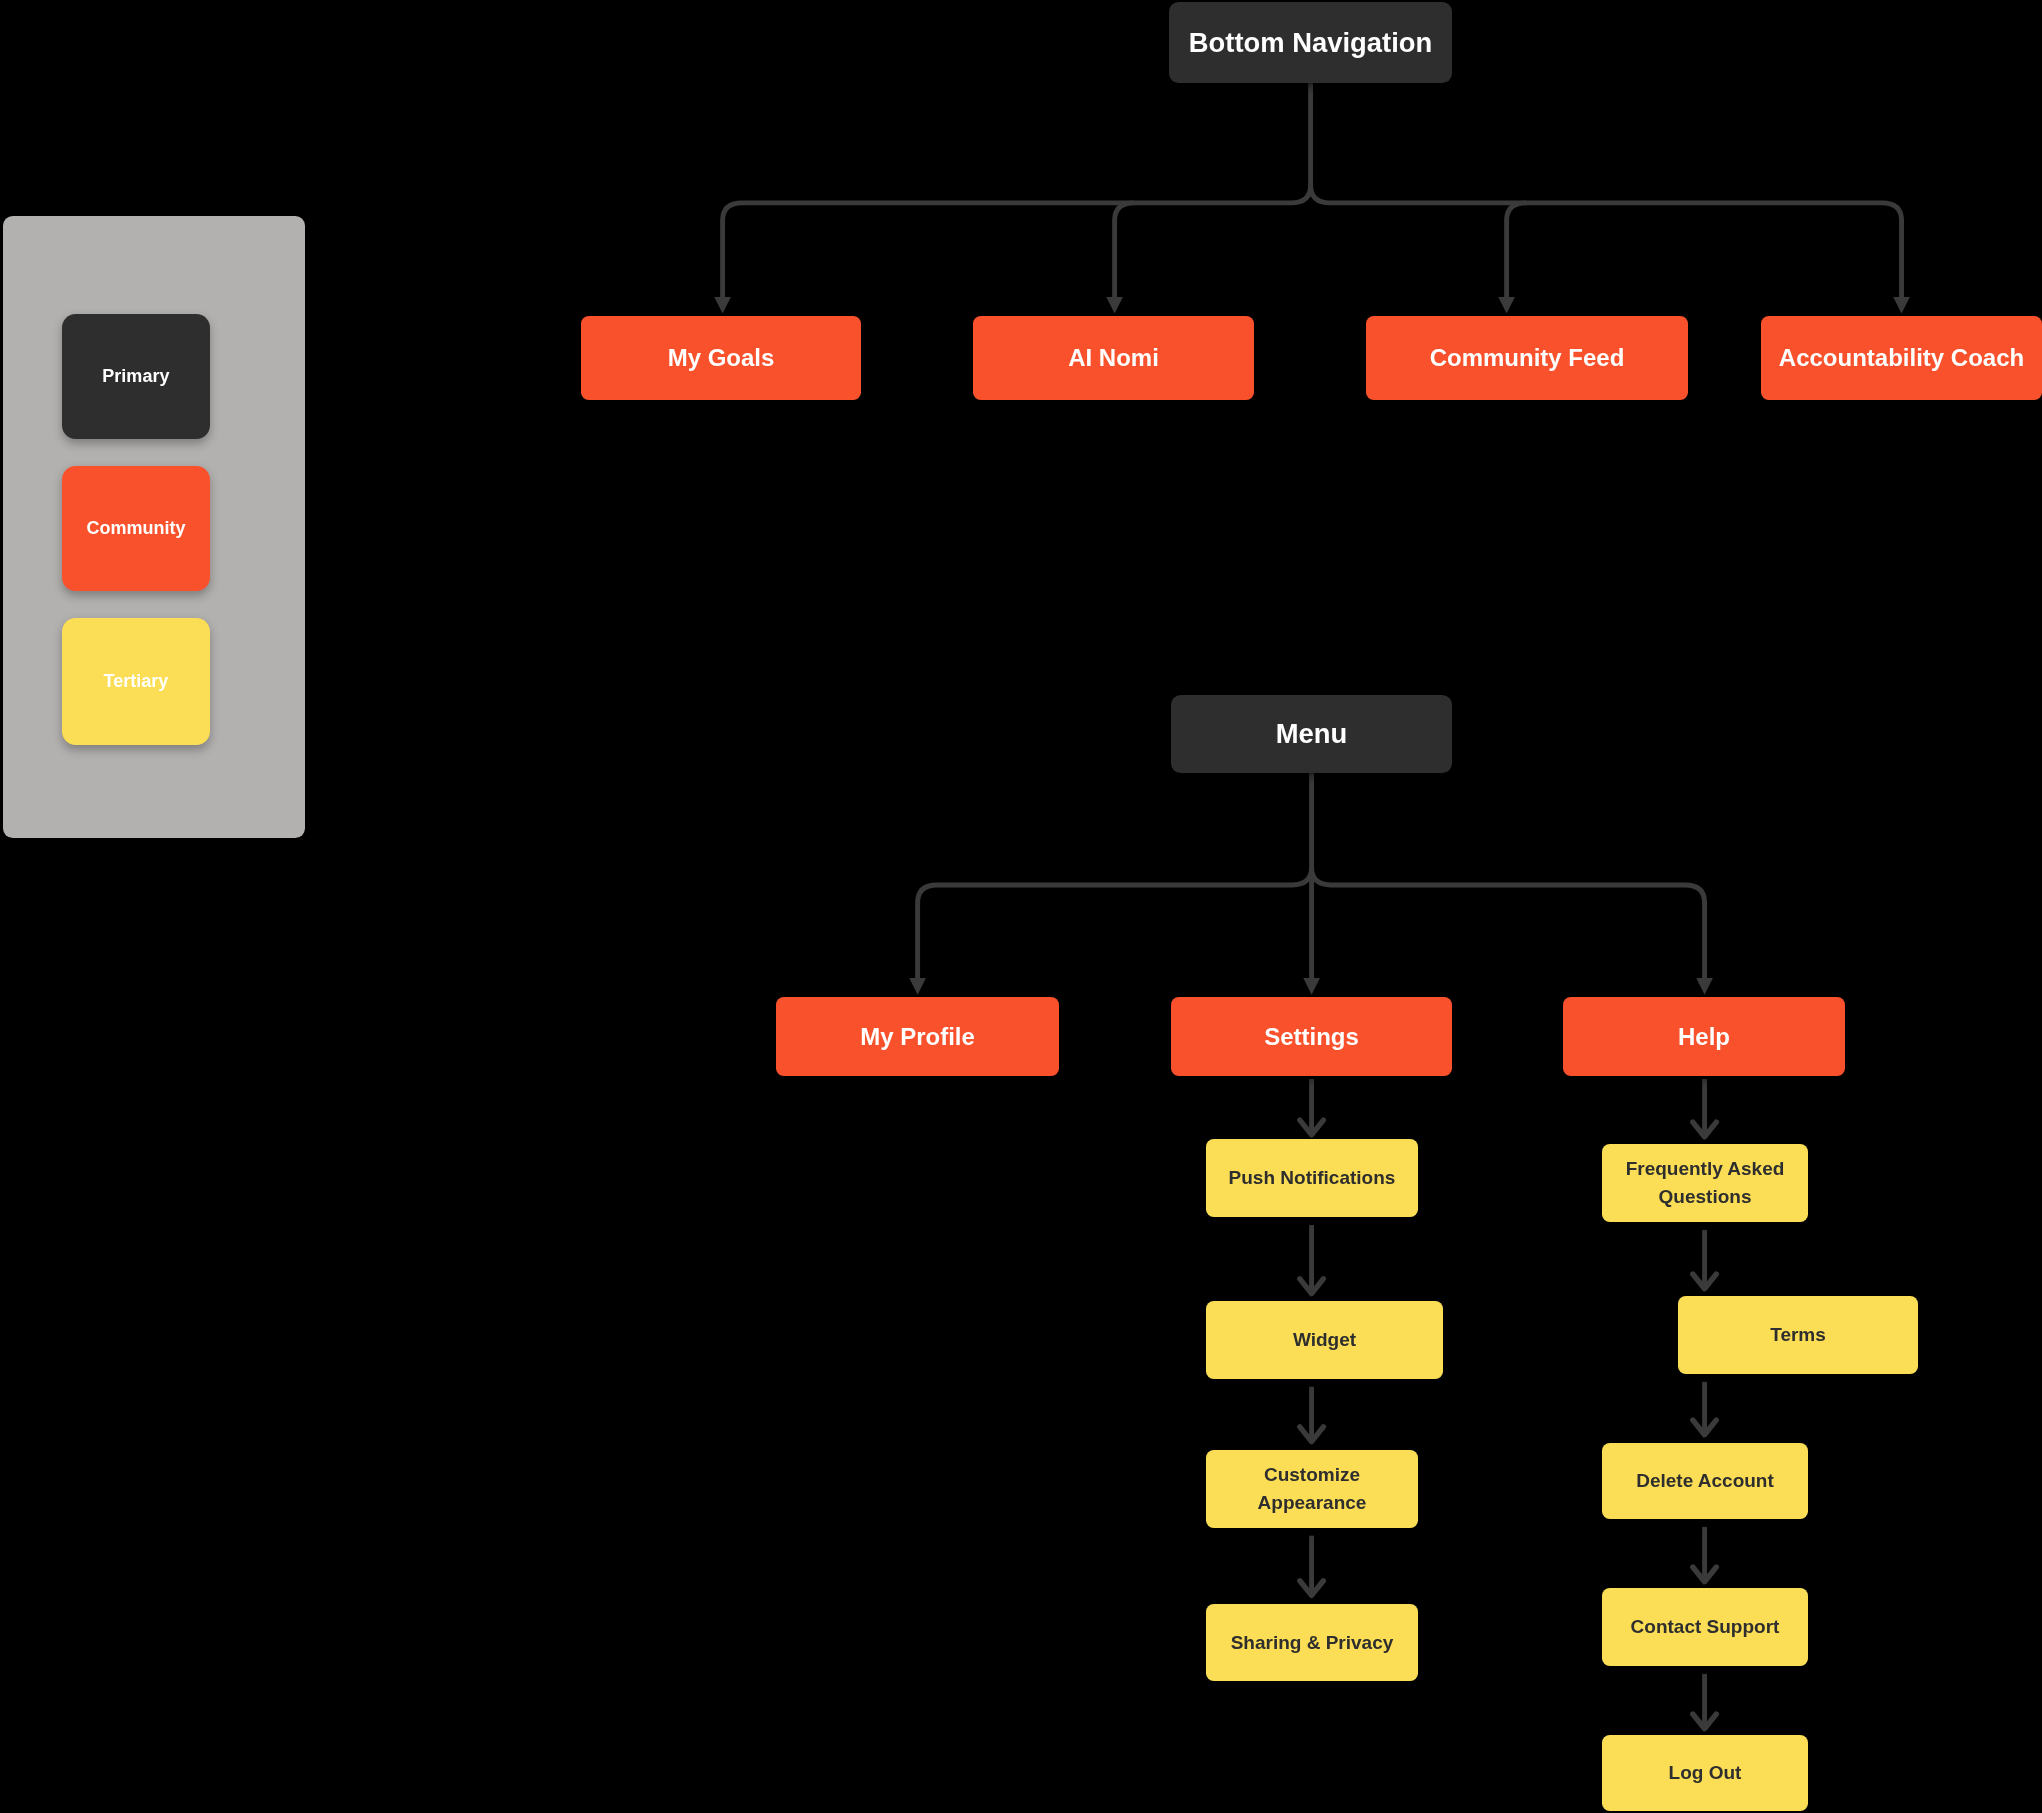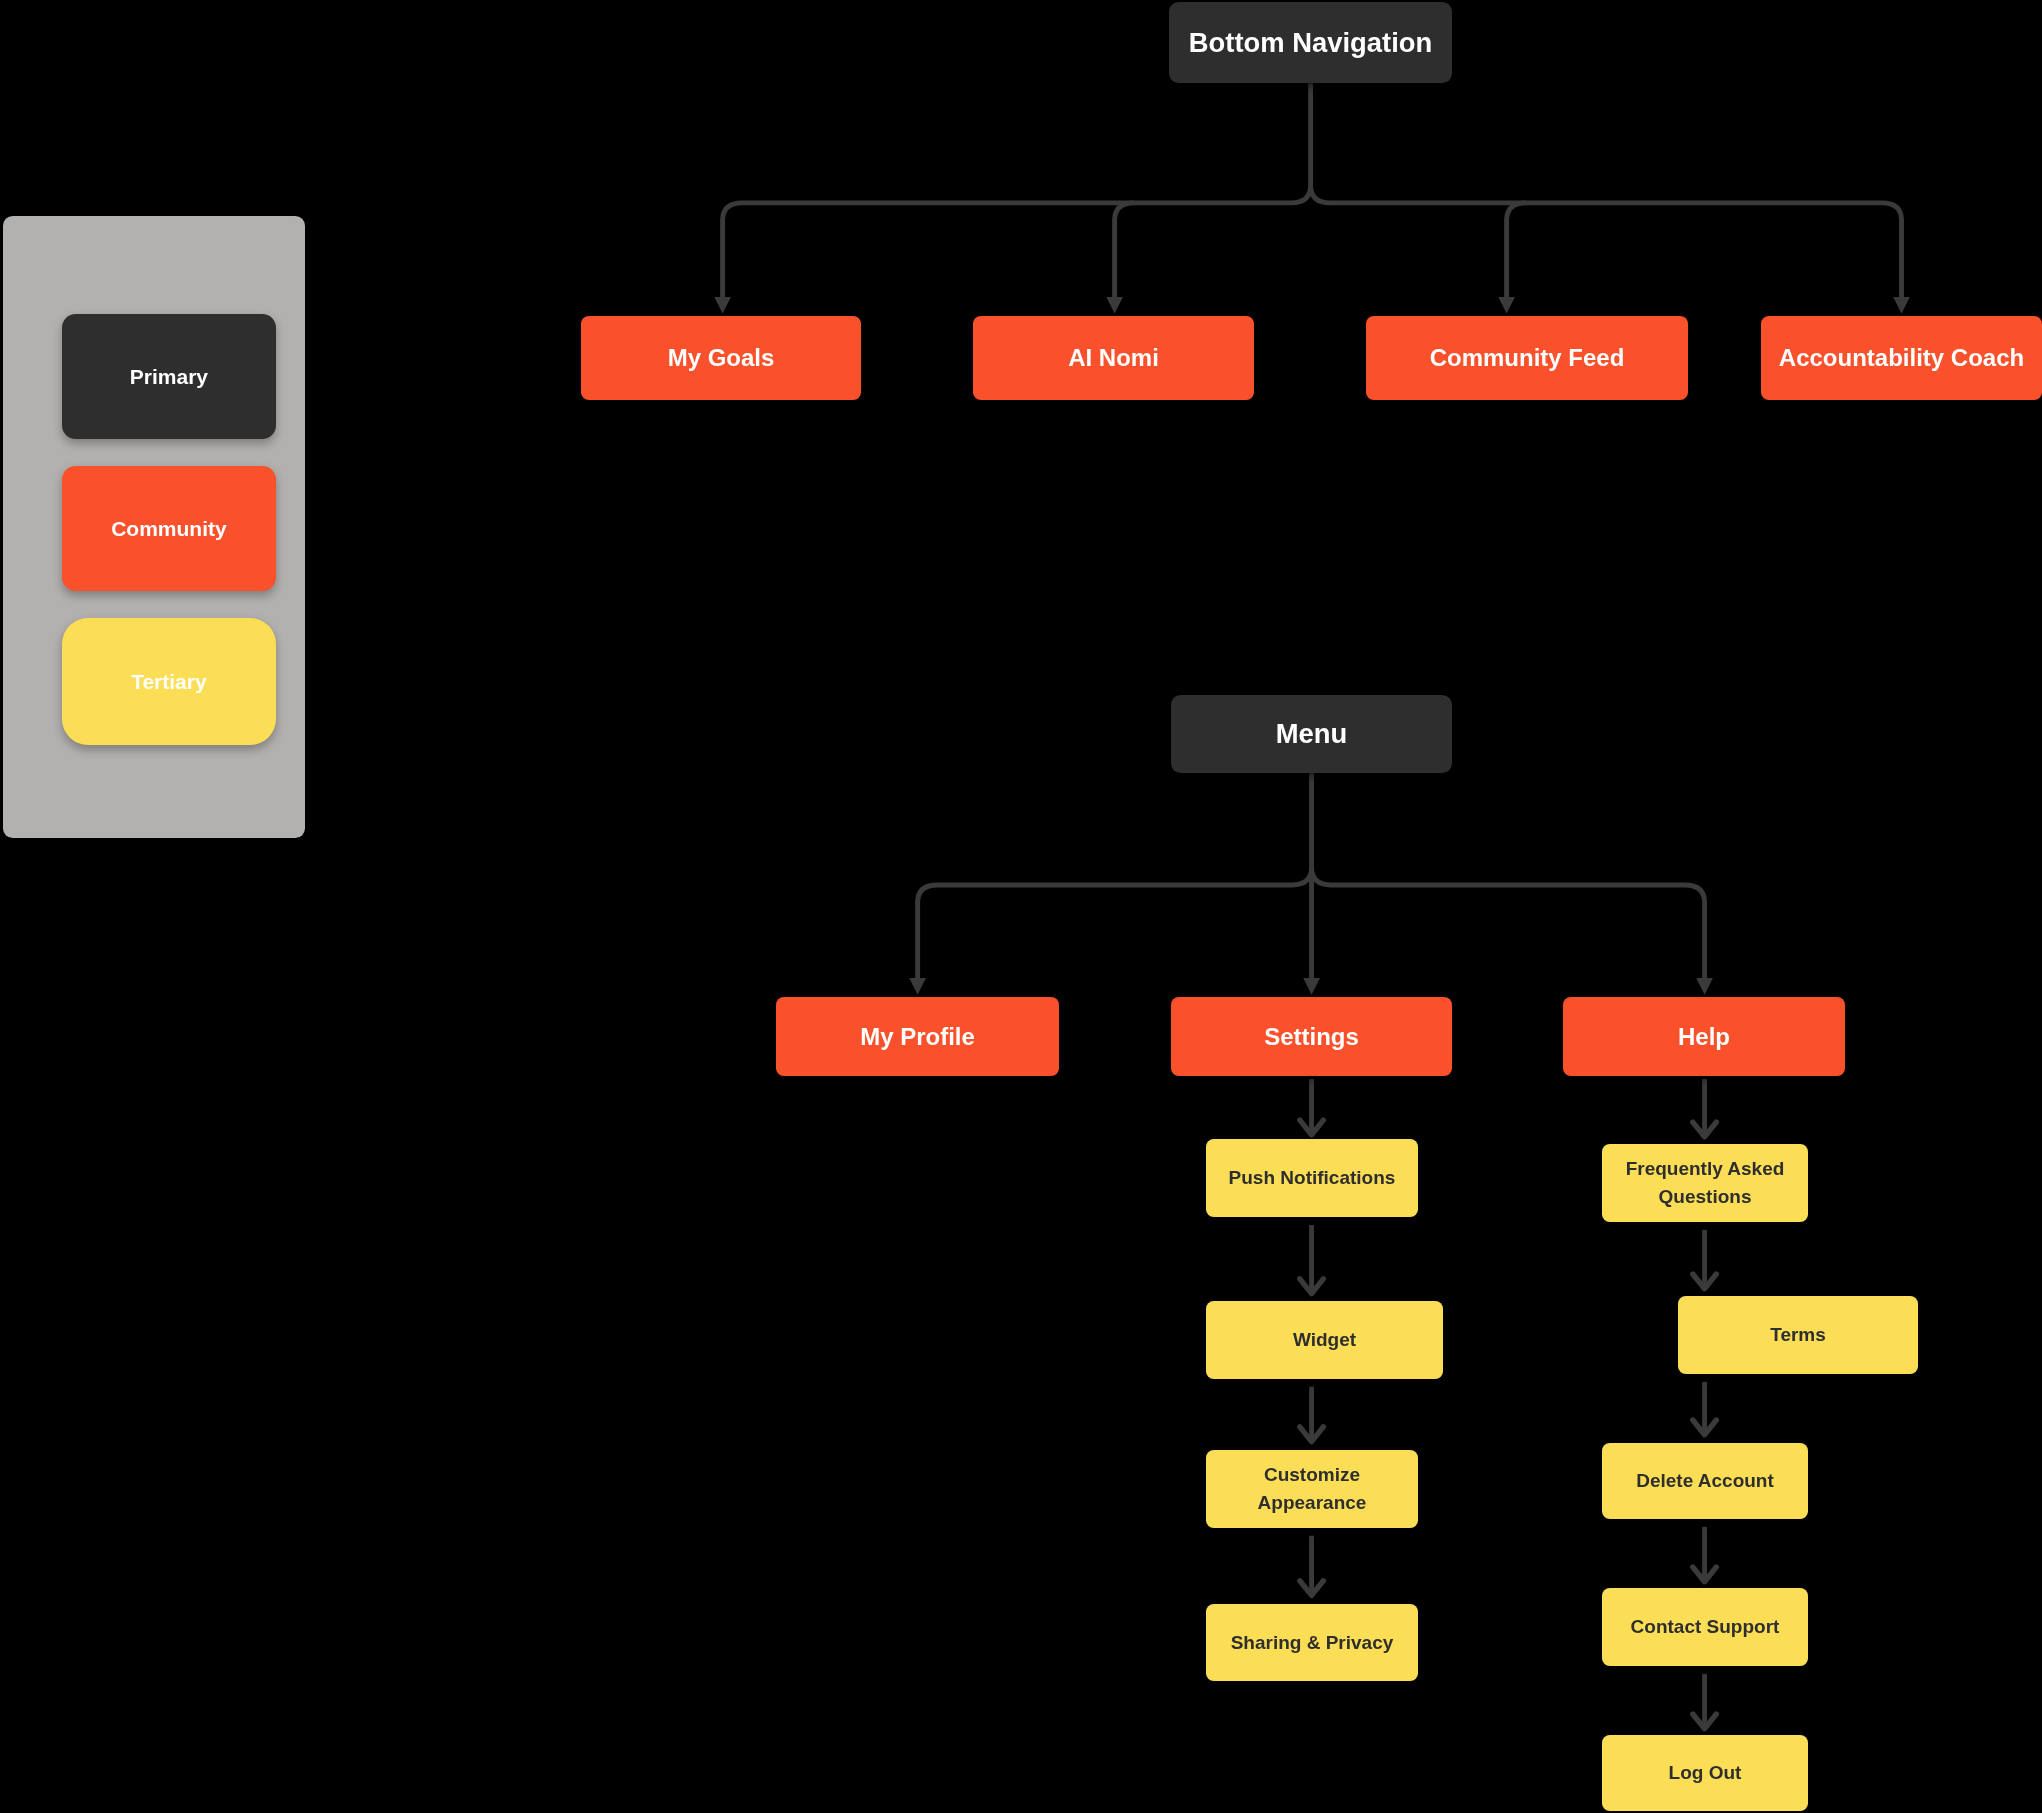--- a/index.html
+++ b/index.html
@@ -25,27 +25,27 @@
   .title{font-size:27.4px;border-radius:9.8px;}
   .branch{font-size:24px;}
   .leaf{font-size:19px;line-height:1.45;padding:3.9px 13.7px;}
   .legend-panel{
     position:absolute;left:2.9px;top:216px;width:302px;height:622px;
     background:var(--legend-panel,#b3b1af);
     border-radius:9.8px;
     box-shadow:0 5.9px 13.7px rgba(0,0,0,0.45);
   }
   .legend-box{
-    position:absolute;left:59px;width:214px;height:125px;
+    position:absolute;left:59px;width:148px;height:125px;
     display:flex;align-items:center;justify-content:center;
-    font-size:21px;font-weight:700;color:var(--label-light,#fff);
+    font-size:18px;font-weight:700;color:var(--label-light,#fff);
     border-radius:13.7px;
     box-shadow:0 4.9px 9.8px rgba(0,0,0,0.28);
   }
-  .legend-box.lg-tertiary{color:var(--label-light,#fff);border-radius:26px;}
+  .legend-box.lg-tertiary{color:var(--label-light,#fff);}
   svg.wires{position:absolute;left:0;top:0;pointer-events:none;}
   .wire{fill:none;stroke:var(--connector,#3a3a3a);stroke-width:5px;}
   .chev{fill:none;stroke:var(--connector,#3a3a3a);stroke-width:5.5px;stroke-linecap:round;stroke-linejoin:round;}
   .head{fill:var(--connector,#3a3a3a);stroke:none;}
 </style>
 </head>
 <body>
 
 <svg class="wires" width="2043" height="1813" viewBox="0 0 2084 1850">
 

